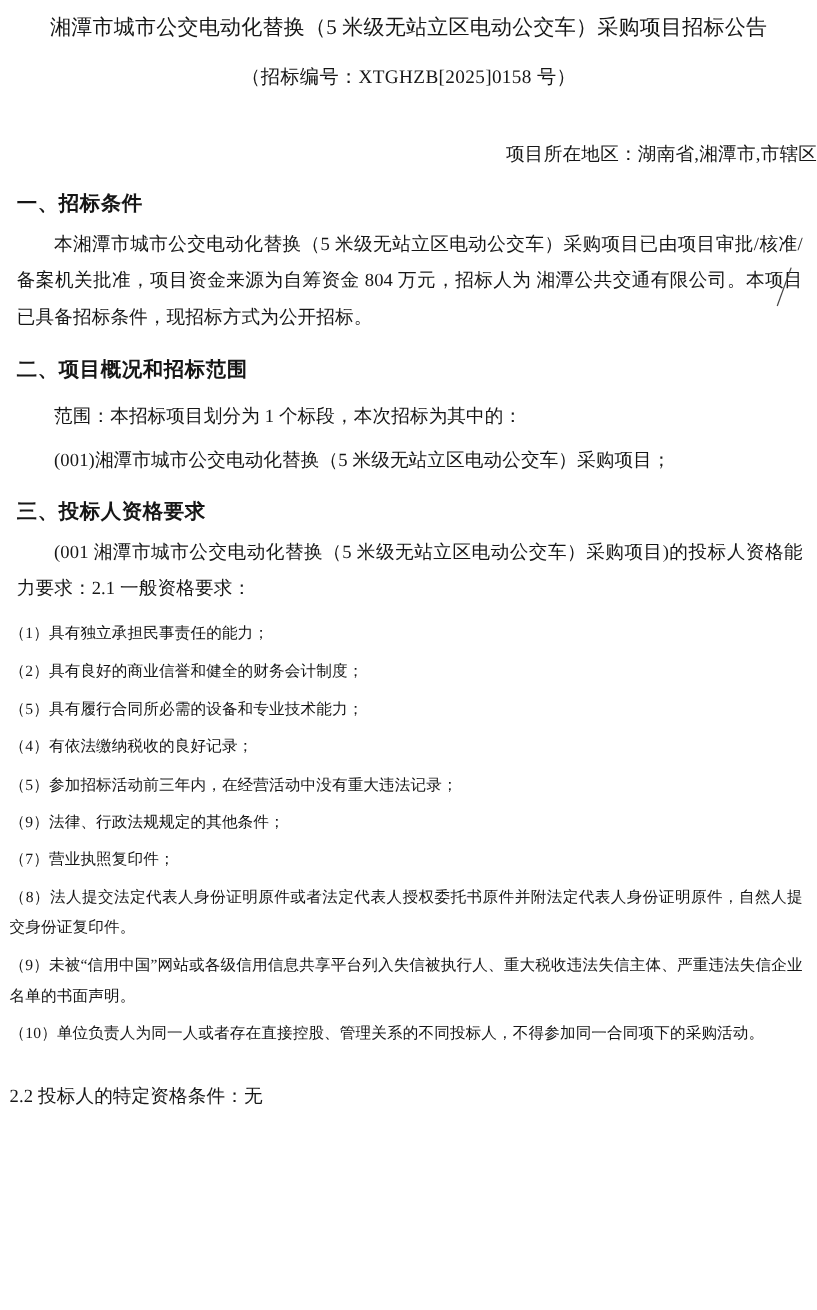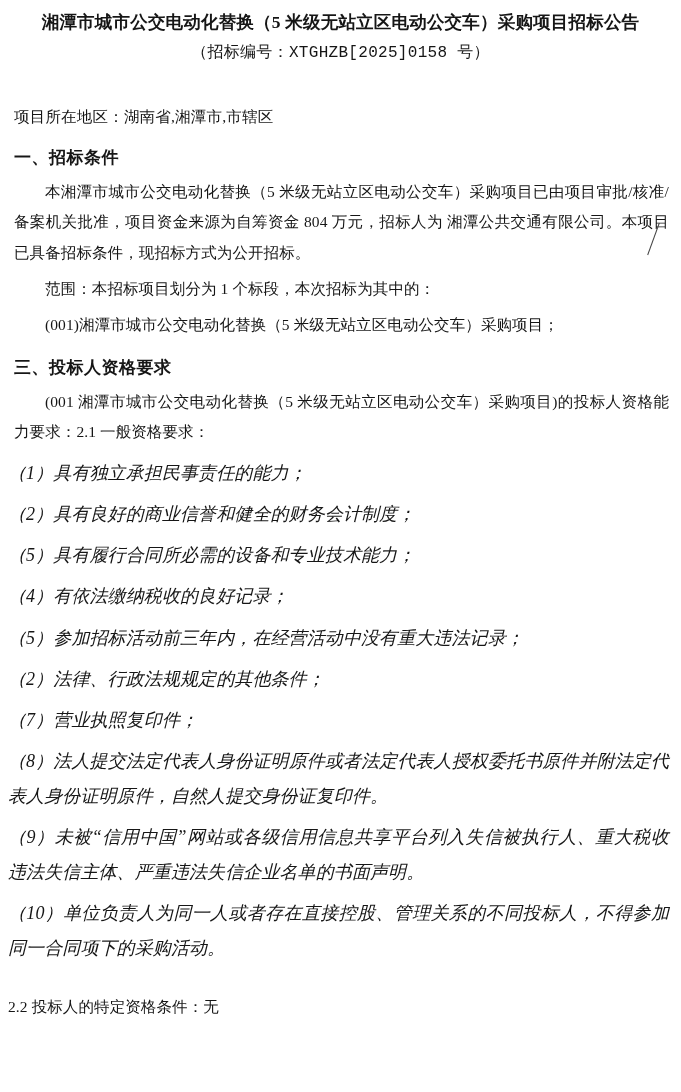--- a/index.html
+++ b/index.html
@@ -17,41 +17,41 @@
   .page {
     position: relative;
     width: 681px;
     min-height: 1092px;
     padding: 0;
     box-sizing: border-box;
     overflow: hidden;
   }
   .doc-title {
     font-size: 17.5px;
-    font-weight: bold;
+    font-weight: normal;
     text-align: center;
     letter-spacing: 0.2px;
     line-height: 1.45;
     margin: 10px 6px 0 6px;
     white-space: nowrap;
   }
   .doc-subtitle {
     font-size: 16px;
     text-align: center;
     line-height: 1.5;
-    margin: 6px 0 0 0;
+    margin: 18px 0 0 0;
     letter-spacing: 0.3px;
-    font-family: Liberation Mono, monospace;
   }
   .spacer-lg { height: 40px; }
   .region-line {
     font-size: 15.5px;
     margin: 0 0 0 14px;
     line-height: 1.6;
     letter-spacing: 0.2px;
+    text-align: right;
   }
   .section-head {
     font-size: 17px;
     font-weight: bold;
     margin: 16px 0 8px 14px;
     letter-spacing: 0.5px;
   }
   .para {
     font-size: 15.5px;
     line-height: 1.95;
@@ -60,27 +60,26 @@
     text-justify: inter-ideograph;
     letter-spacing: 0.1px;
   }
   .para.indent {
     text-indent: 2em;
   }
   .para.tight {
     line-height: 1.9;
   }
   .list-item {
-    font-size: 18px;
+    font-size: 13px;
     line-height: 1.95;
     margin: 0 12px 0 8px;
     text-align: justify;
     text-justify: inter-ideograph;
     letter-spacing: 0.1px;
-    font-style: italic;
   }
   .gap-s { height: 6px; }
   .gap-m { height: 10px; }
   .slash-mark {
     position: absolute;
     right: 8px;
     top: 222px;
     width: 22px;
     height: 34px;
     pointer-events: none;
@@ -112,41 +111,42 @@
   <div class="doc-subtitle">（招标编号：XTGHZB[2025]0158 号）</div>
 
   <div class="spacer-lg"></div>
 
   <div class="region-line">项目所在地区：湖南省,湘潭市,市辖区</div>
 
   <div class="section-head">一、招标条件</div>
   <div class="para indent">本湘潭市城市公交电动化替换（5 米级无站立区电动公交车）采购项目已由项目审批/核准/备案机关批准，项目资金来源为自筹资金 804 万元，招标人为 湘潭公共交通有限公司。本项目已具备招标条件，现招标方式为公开招标。</div>
   <div class="slash-mark"></div>
 
+  <div class="section-head">二、项目概况和招标范围</div>
   <div class="gap-s"></div>
   <div class="para indent">范围：本招标项目划分为 1 个标段，本次招标为其中的：</div>
   <div class="gap-s"></div>
   <div class="para indent">(001)湘潭市城市公交电动化替换（5 米级无站立区电动公交车）采购项目；</div>
 
   <div class="section-head">三、投标人资格要求</div>
   <div class="para indent tight">(001 湘潭市城市公交电动化替换（5 米级无站立区电动公交车）采购项目)的投标人资格能力要求：2.1 一般资格要求：</div>
 
   <div class="gap-m"></div>
 
   <div class="list-item">（1）具有独立承担民事责任的能力；</div>
   <div class="gap-s"></div>
   <div class="list-item">（2）具有良好的商业信誉和健全的财务会计制度；</div>
   <div class="gap-s"></div>
   <div class="list-item">（5）具有履行合同所必需的设备和专业技术能力；</div>
   <div class="gap-s"></div>
   <div class="list-item">（4）有依法缴纳税收的良好记录；</div>
   <div class="gap-s"></div>
   <div class="list-item">（5）参加招标活动前三年内，在经营活动中没有重大违法记录；</div>
   <div class="gap-s"></div>
-  <div class="list-item">（2）法律、行政法规规定的其他条件；</div>
+  <div class="list-item">（9）法律、行政法规规定的其他条件；</div>
   <div class="gap-s"></div>
   <div class="list-item">（7）营业执照复印件；</div>
   <div class="gap-s"></div>
   <div class="list-item">（8）法人提交法定代表人身份证明原件或者法定代表人授权委托书原件并附法定代表人身份证明原件，自然人提交身份证复印件。</div>
   <div class="gap-s"></div>
   <div class="list-item">（9）未被“信用中国”网站或各级信用信息共享平台列入失信被执行人、重大税收违法失信主体、严重违法失信企业名单的书面声明。</div>
   <div class="gap-s"></div>
   <div class="list-item">（10）单位负责人为同一人或者存在直接控股、管理关系的不同投标人，不得参加同一合同项下的采购活动。</div>
 
   <div class="bottom-line">2.2 投标人的特定资格条件：无</div>

